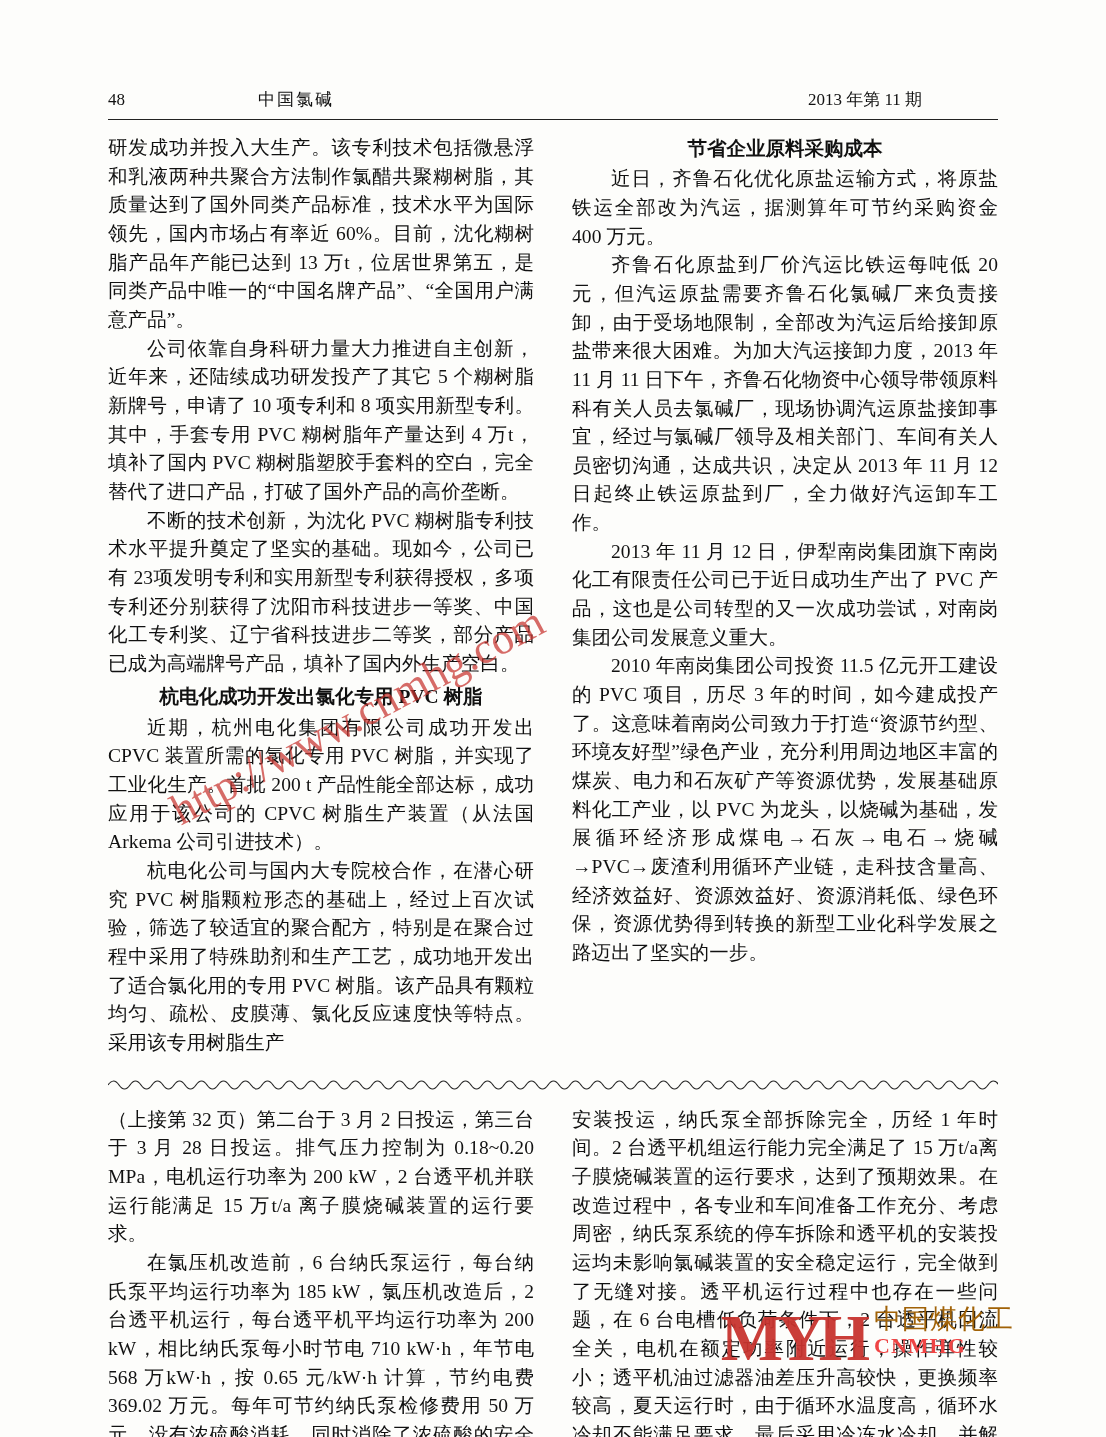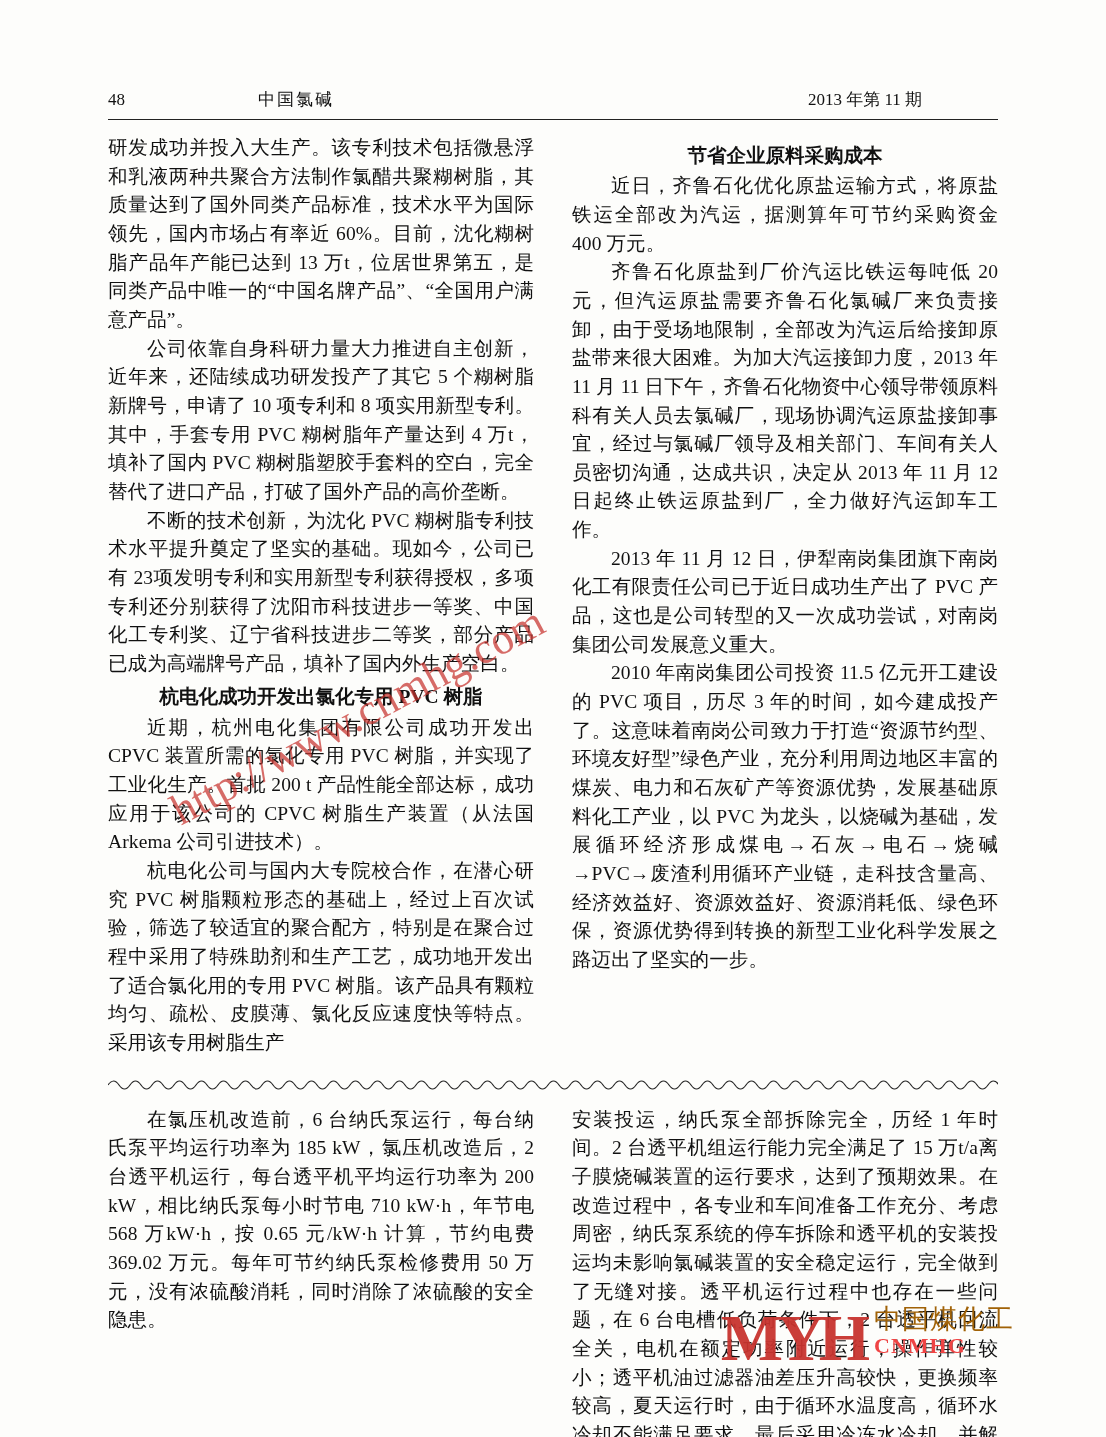--- a/index.html
+++ b/index.html
@@ -62,21 +62,21 @@
     letter-spacing: 0.1px;
   }
   p.ind { text-indent: 2em; }
   h3.sub {
     margin: 4px 0 2px 0;
     font-size: 19.5px;
     font-weight: bold;
     text-align: center;
     line-height: 1.5;
   }
-  h3.sub.tight { margin-top: 7px; }
+  h3.sub.tight { margin-top: 0; }
   
   .wave {
     margin: 18px 0 16px 0;
     height: 14px;
     width: 100%;
   }
   
   .lower .col { width: 426px; }
   
   .wm-url {
@@ -157,20 +157,21 @@
     </div>
 
     <div class="wave">
       <svg width="890" height="14" viewBox="0 0 890 14" preserveAspectRatio="none" aria-hidden="true">
         <path d="M0,9 Q5.5,1 11,9 T22,9 T33,9 T44,9 T55,9 T66,9 T77,9 T88,9 T99,9 T110,9 T121,9 T132,9 T143,9 T154,9 T165,9 T176,9 T187,9 T198,9 T209,9 T220,9 T231,9 T242,9 T253,9 T264,9 T275,9 T286,9 T297,9 T308,9 T319,9 T330,9 T341,9 T352,9 T363,9 T374,9 T385,9 T396,9 T407,9 T418,9 T429,9 T440,9 T451,9 T462,9 T473,9 T484,9 T495,9 T506,9 T517,9 T528,9 T539,9 T550,9 T561,9 T572,9 T583,9 T594,9 T605,9 T616,9 T627,9 T638,9 T649,9 T660,9 T671,9 T682,9 T693,9 T704,9 T715,9 T726,9 T737,9 T748,9 T759,9 T770,9 T781,9 T792,9 T803,9 T814,9 T825,9 T836,9 T847,9 T858,9 T869,9 T880,9 T891,9" fill="none" stroke="#222" stroke-width="1.2"></path>
       </svg>
     </div>
 
     <div class="cols lower">
       <div class="col">
+        <p>（上接第 32 页）第二台于 3 月 2 日投运，第三台于 3 月 28 日投运。排气压力控制为 0.18~0.20 MPa，电机运行功率为 200 kW，2 台透平机并联运行能满足 15 万t/a 离子膜烧碱装置的运行要求。</p>
         <p class="ind">在氯压机改造前，6 台纳氏泵运行，每台纳氏泵平均运行功率为 185 kW，氯压机改造后，2 台透平机运行，每台透平机平均运行功率为 200 kW，相比纳氏泵每小时节电 710 kW·h，年节电 568 万kW·h，按 0.65 元/kW·h 计算，节约电费 369.02 万元。每年可节约纳氏泵检修费用 50 万元，没有浓硫酸消耗，同时消除了浓硫酸的安全隐患。</p>
 
       </div>
       <div class="col">
         <p>安装投运，纳氏泵全部拆除完全，历经 1 年时间。2 台透平机组运行能力完全满足了 15 万t/a离子膜烧碱装置的运行要求，达到了预期效果。在改造过程中，各专业和车间准备工作充分、考虑周密，纳氏泵系统的停车拆除和透平机的安装投运均未影响氯碱装置的安全稳定运行，完全做到了无缝对接。透平机运行过程中也存在一些问题，在 6 台电槽低负荷条件下，2 台透平机回流全关，电机在额定功率附近运行，操作弹性较小；透平机油过滤器油差压升高较快，更换频率较高，夏天运行时，由于循环水温度高，循环水冷却不能满足要求，最后采用冷冻水冷却，并解决了问题。</p>
 
       </div>
     </div>
 
   </div>

